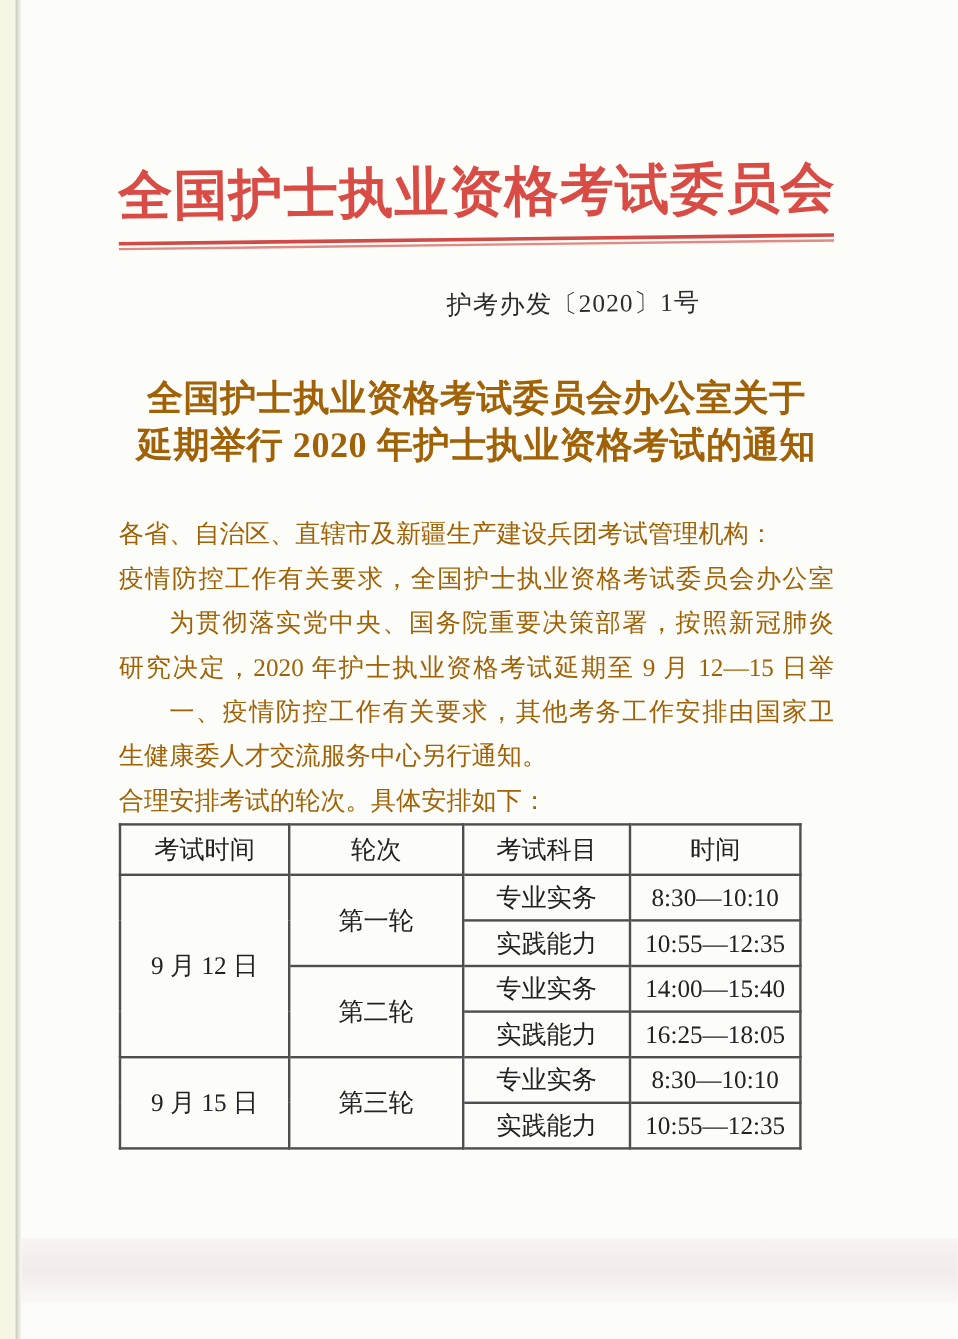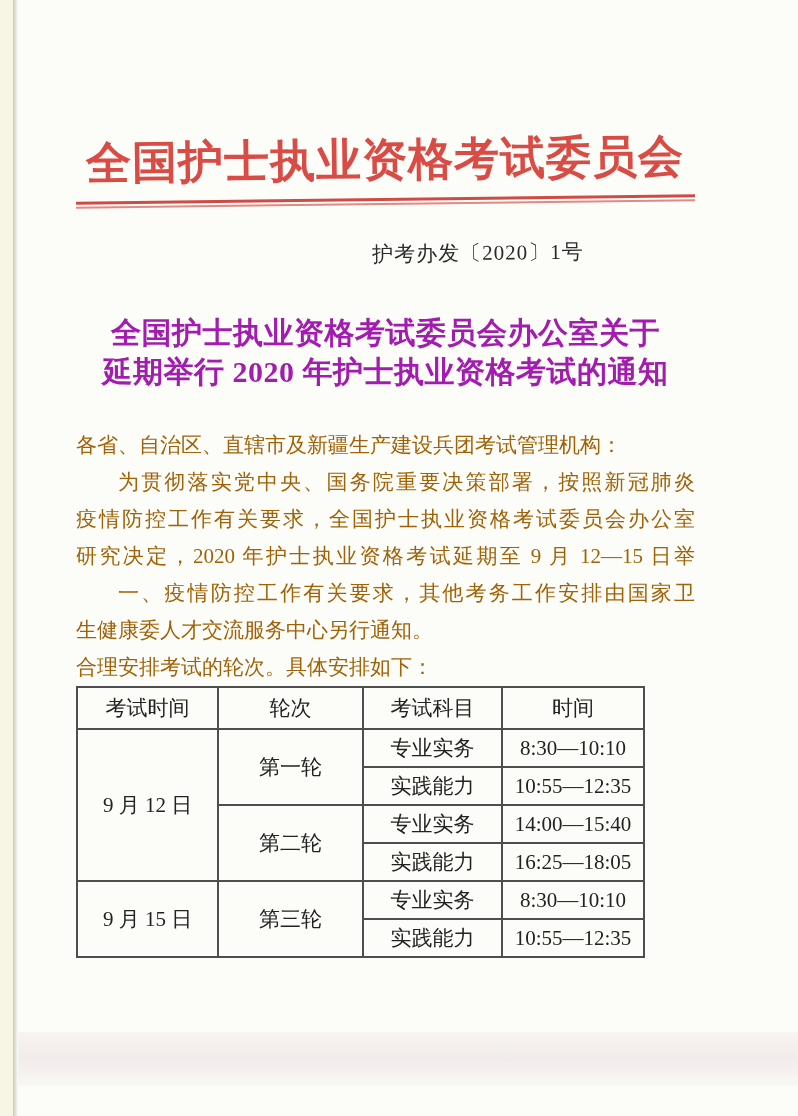--- a/index.html
+++ b/index.html
@@ -10,40 +10,40 @@
     color:#262626;
   }
   .scan-page{position:absolute;inset:0;}
   
   .margin-strip{position:absolute;left:0;top:0;bottom:0;width:13px;background:#f7f6e4;}
   .margin-shadow{position:absolute;left:13px;top:0;bottom:0;width:5px;
     background:linear-gradient(to right,#c9c9bd,rgba(255,255,255,0));}
   
   .bottom-band{position:absolute;left:18px;right:0;top:1032px;height:54px;
     background:linear-gradient(to bottom,rgba(234,220,220,0.25),rgba(233,221,223,0.55),rgba(240,234,234,0.2));}
-  .page-inner{position:relative;padding:0 103px 0 76px;}
+  .page-inner{position:relative;padding:0 103px 0 99px;}
 
   
   .letterhead{margin-top:130px;transform:rotate(-0.7deg);transform-origin:50% 50%;}
   .org-name{
     font-size:45px;line-height:60px;font-weight:bold;text-align:center;
     color:#d94b45;letter-spacing:1px;white-space:nowrap;
   }
   .red-rule{margin-top:8px;height:7px;}
   .red-rule .thick{height:3px;background:#d04a46;}
   .red-rule .gap{height:2px;}
   .red-rule .thin{height:2px;background:#e08a86;}
   .doc-number{
     margin-top:36px;font-size:21px;line-height:26px;text-align:right;
     padding-right:112px;color:#2b2b2b;letter-spacing:1px;
   }
 
   .notice-title{
     margin:46px 0 0 0;font-size:30px;line-height:39px;font-weight:bold;
-    text-align:center;color:#a21caf;letter-spacing:0.5px;
+    text-align:center;color:#a16207;letter-spacing:0.5px;
   }
 
   .body-text{margin-top:36px;font-size:21px;line-height:37px;color:#a16207;}
   .body-text .line{white-space:nowrap;}
   .body-text .line.fill{white-space:normal;text-align:justify;text-align-last:justify;}
   .body-text .line.indent{text-indent:2em;}
 
   table.schedule{
     margin-top:0;width:567px;border-collapse:collapse;table-layout:fixed;
     font-size:21px;color:#222;
@@ -75,22 +75,22 @@
       <div class="doc-number">护考办发〔2020〕1号</div>
     </div>
 
     <div class="notice-title">
       <div>全国护士执业资格考试委员会办公室关于</div>
       <div>延期举行 2020 年护士执业资格考试的通知</div>
     </div>
 
     <div class="body-text">
       <div class="line">各省、自治区、直辖市及新疆生产建设兵团考试管理机构：</div>
+      <div class="line fill">疫情防控工作有关要求，全国护士执业资格考试委员会办公室</div>
       <div class="line indent fill">为贯彻落实党中央、国务院重要决策部署，按照新冠肺炎</div>
-      <div class="line fill">疫情防控工作有关要求，全国护士执业资格考试委员会办公室</div>
       <div class="line fill">研究决定，2020 年护士执业资格考试延期至 9 月 12—15 日举</div>
       <div class="line indent fill">一、疫情防控工作有关要求，其他考务工作安排由国家卫</div>
       <div class="line">生健康委人才交流服务中心另行通知。</div>
       <div class="line">合理安排考试的轮次。具体安排如下：</div>
     </div>
 
     <table class="schedule">
       <colgroup>
         <col class="col-date">
           <col class="col-round">

